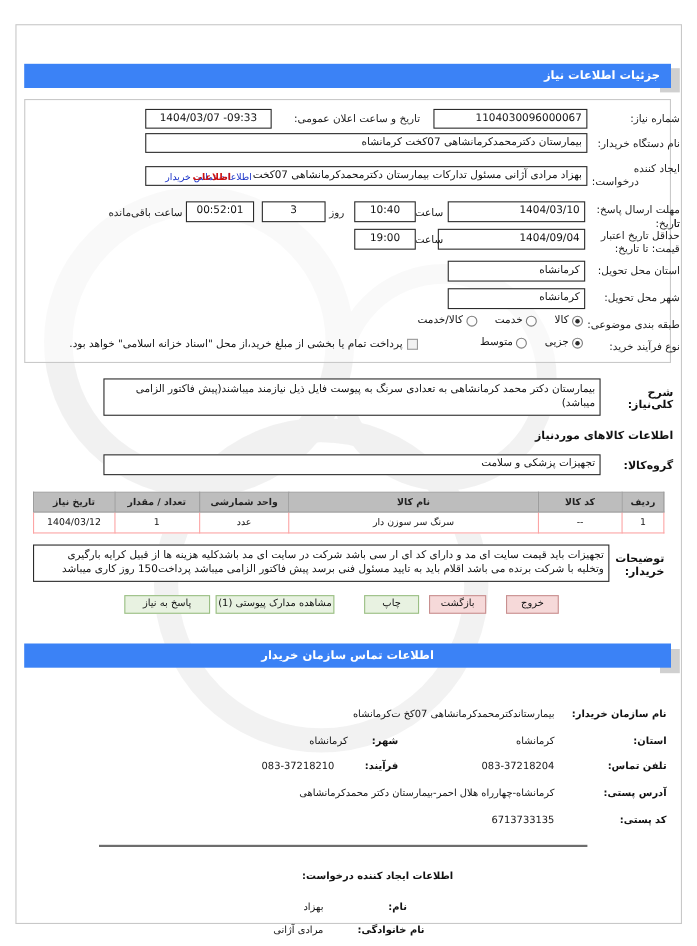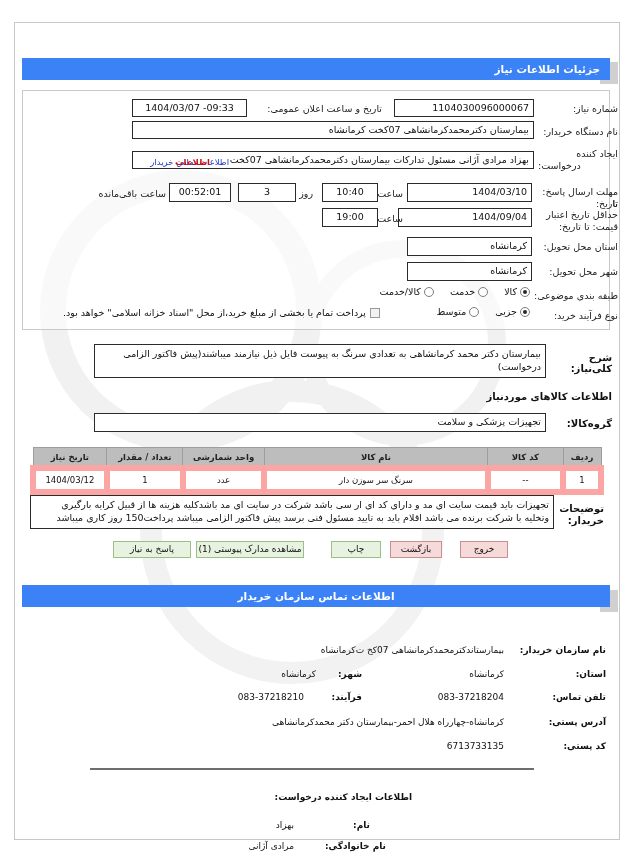--- a/index.html
+++ b/index.html
@@ -163,21 +163,21 @@
   table.goods th {
     background: #bdbdbd;
     border: 1px solid #9d9d9d;
     font-weight: bold;
     color: #222;
     height: 17px;
     padding: 0 2px;
     text-align: center;
   }
   table.goods td {
-    border: 6px solid #fca5a5;
+    border: 1px solid #fca5a5;
     height: 18px;
     padding: 0 3px;
     text-align: center;
     background: #ffffff;
   }
   .btn {
     position: absolute;
     border: 1px solid #9b9b9b;
     font-size: 9px;
     line-height: 15px;
@@ -293,21 +293,21 @@
       <span class="radio"></span>
       <span>متوسط</span>
     </span>
   </div>
   <div class="radio-grp" style="right:254px; top:307px;">
     <span class="chk"></span>
     <span>پرداخت تمام یا بخشی از مبلغ خرید،از محل "اسناد خزانه اسلامی" خواهد بود.</span>
   </div>
 
   <div class="sec-title" style="right:22px; top:352px; width:60px; text-align:right;">شرح کلی‌نیاز:</div>
-  <div class="fld wrap" style="right:88px; top:344px; width:452px; height:34px;">بیمارستان دکتر محمد کرمانشاهی به تعدادی سرنگ به پیوست فایل ذیل نیازمند میباشند(پیش فاکتور الزامی درخواست)</div>
+  <div class="fld wrap" style="right:88px; top:344px; width:452px; height:34px;">بیمارستان دکتر محمد کرمانشاهی به تعدادی سرنگ به پیوست فایل ذیل نیازمند میباشند(پیش فاکتور الزامی میباشد)</div>
 
   <div class="sec-title" style="right:22px; top:391px; width:200px; text-align:right;">اطلاعات کالاهای موردنیاز</div>
 
   <div class="sec-title" style="right:22px; top:418px; width:56px; text-align:right;">گروه‌کالا:</div>
   <div class="fld" style="right:88px; top:413px; width:452px; height:19px;">تجهیزات پزشکی و سلامت</div>
 
   <table class="goods" style="right:30px; top:447px; width:574px;">
     <thead>
       <tr>
         <th style="width:34px;">ردیف</th>

